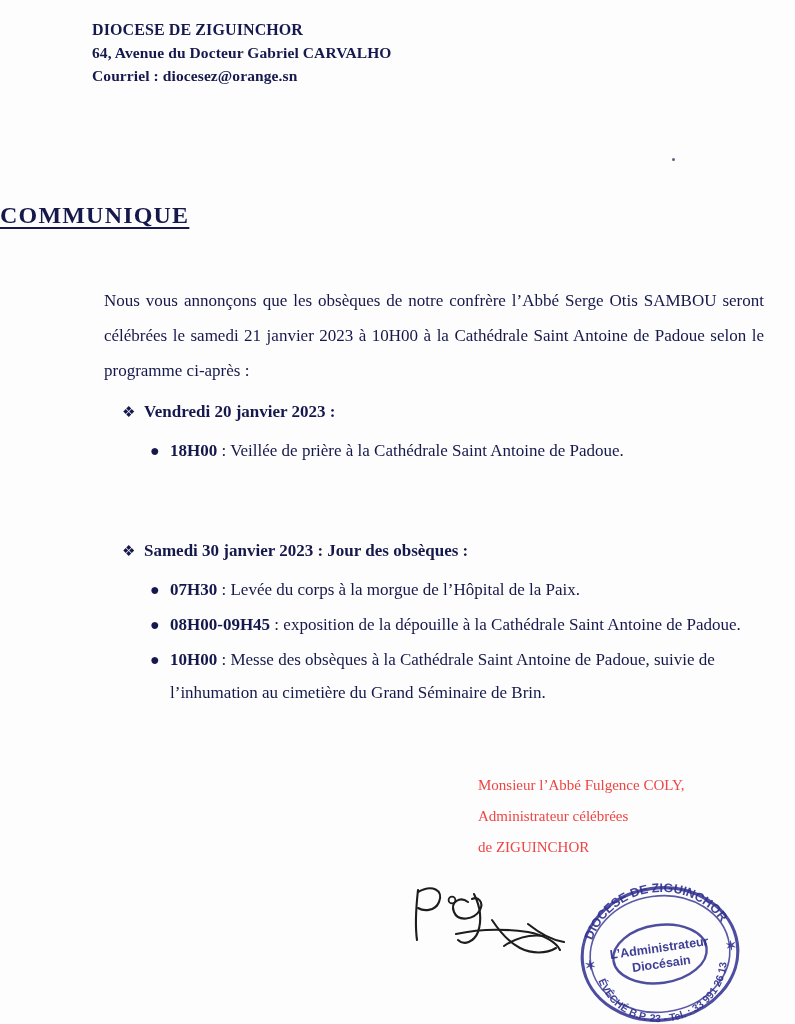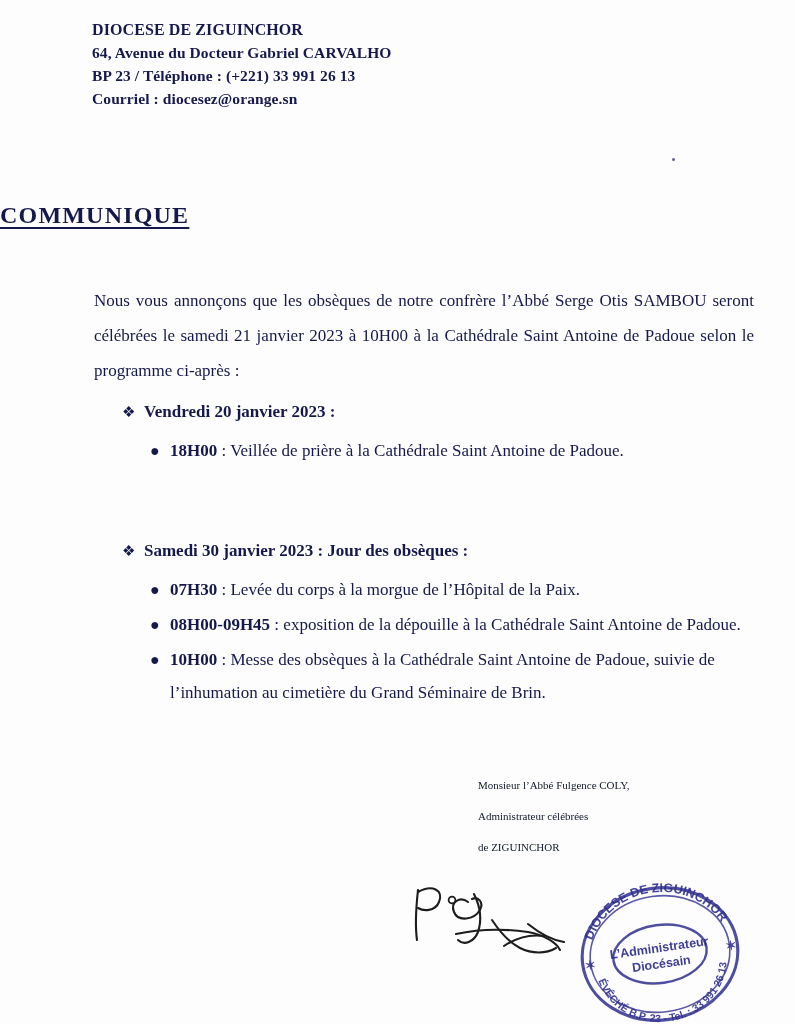--- a/index.html
+++ b/index.html
@@ -57,21 +57,21 @@
     color: #15184b;
   }
   .doc-title span {
     text-decoration: underline;
     text-underline-offset: 4px;
   }
 
   
   .intro {
     position: absolute;
-    left: 94px;
+    left: 104px;
     top: 266px;
     width: 660px;
     font-size: 17px;
     line-height: 35px;
     text-align: justify;
     text-justify: inter-word;
     color: #15184b;
   }
 
   
@@ -118,23 +118,23 @@
   }
   .item .item-text { flex: 1; }
   .item .item-time { font-weight: bold; }
 
   
   .signature {
     position: absolute;
     left: 478px;
     top: 770px;
     width: 300px;
-    font-size: 11px;
+    font-size: 15px;
     line-height: 31px;
-    color: #0f172a;
+    color: #ef4444;
   }
 
   
   .handwriting {
     position: absolute;
     left: 408px;
     top: 880px;
     width: 180px;
     height: 100px;
     pointer-events: none;
@@ -163,21 +163,20 @@
   }
 </style>
 </head>
 <body>
 
 <div class="page">
 
   <div class="letterhead">
     <div class="lh-org">DIOCESE DE ZIGUINCHOR</div>
     <div>64, Avenue du Docteur Gabriel CARVALHO</div>
-    <div>BP 23 / Téléphone : (+221) 33 991 26 13</div>
     <div>Courriel : diocesez@orange.sn</div>
   </div>
 
   <div class="speck"></div>
 
   <div class="doc-title"><span>COMMUNIQUE</span></div>
 
   <p class="intro">Nous vous annonçons que les obsèques de notre confrère l’Abbé Serge Otis SAMBOU seront célébrées le samedi 21 janvier 2023 à 10H00 à la Cathédrale Saint Antoine de Padoue selon le programme ci-après :</p>
 
   <div class="program">

